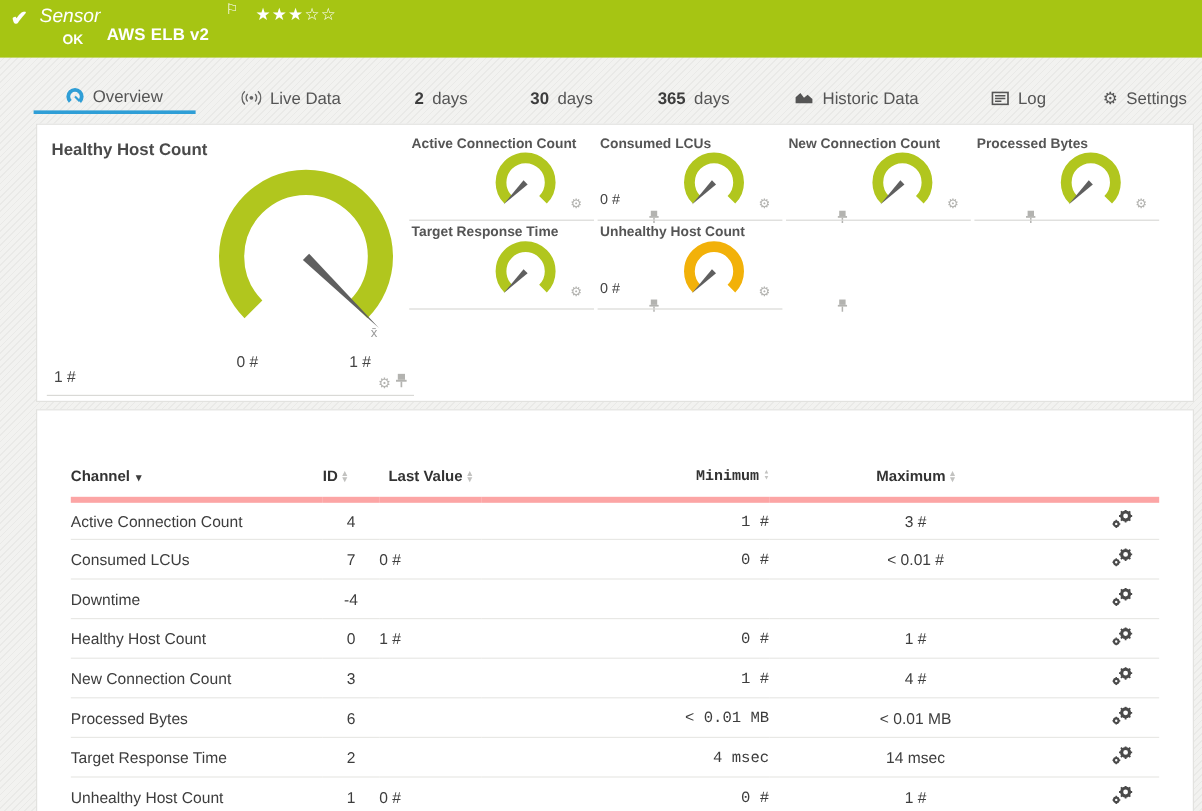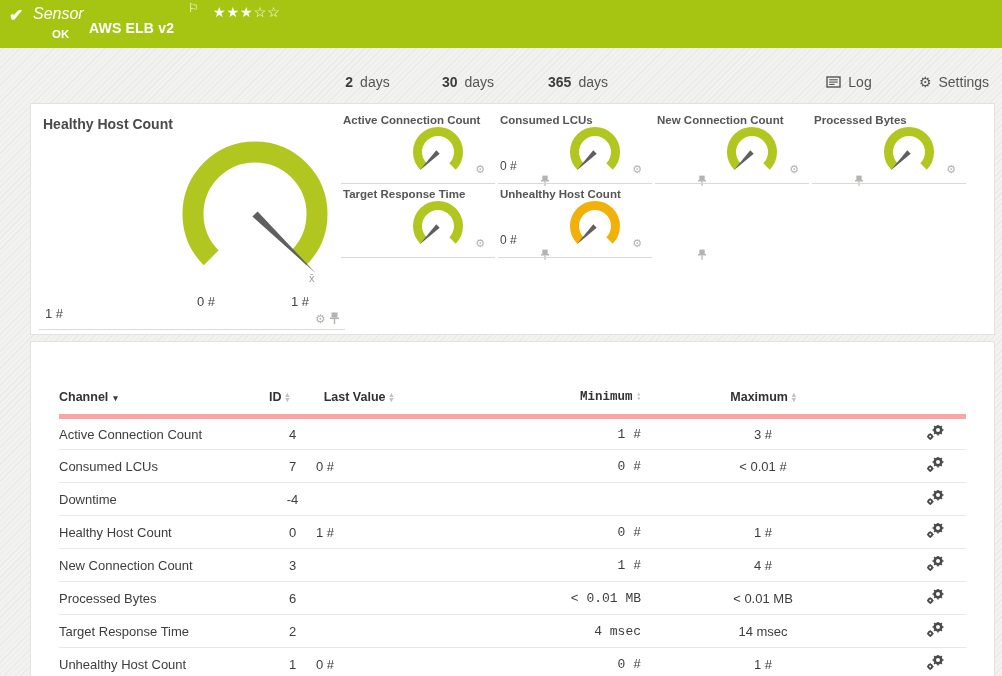--- a/index.html
+++ b/index.html
@@ -83,31 +83,60 @@
   <div class="topbar">
     <span class="check">✔</span>
     <span class="kind">Sensor</span>
     <span class="title">AWS ELB v2</span>
     <span class="flag">⚐</span>
     <span class="stars"><span>★★★</span><span>☆☆</span></span>
     <span class="status">OK</span>
   </div>
 
   <div class="tabs">
+    <div class="tab t0 active">
+      <span class="ticon">
+        <svg width="15" height="15" viewBox="0 0 15 15">
+          <circle cx="7.5" cy="7.5" r="5.6" fill="none" stroke="#2f9ed6" stroke-width="3.2" stroke-dasharray="26.4 8.8" transform="rotate(135 7.5 7.5)"></circle>
+          <line x1="7.5" y1="7.5" x2="11.4" y2="11.4" stroke="#2f9ed6" stroke-width="1.8"></line>
+        </svg>
+      </span>
+      <span>Overview</span>
+    </div>
+    <div class="tab t1">
+      <span class="ticon">
+        <svg width="17" height="13" viewBox="0 0 17 13">
+          <circle cx="8.5" cy="6.5" r="1.6" fill="#666"></circle>
+          <path d="M5.4 3.4 A4.4 4.4 0 0 0 5.4 9.6" fill="none" stroke="#666" stroke-width="1.2"></path>
+          <path d="M11.6 3.4 A4.4 4.4 0 0 1 11.6 9.6" fill="none" stroke="#666" stroke-width="1.2"></path>
+          <path d="M3 1 A7.6 7.6 0 0 0 3 12" fill="none" stroke="#666" stroke-width="1.2"></path>
+          <path d="M14 1 A7.6 7.6 0 0 1 14 12" fill="none" stroke="#666" stroke-width="1.2"></path>
+        </svg>
+      </span>
+      <span>Live Data</span>
+    </div>
     <div class="tab t2">
       <span class="num">2</span>
       <span>days</span>
     </div>
     <div class="tab t3">
       <span class="num">30</span>
       <span>days</span>
     </div>
     <div class="tab t4">
       <span class="num">365</span>
       <span>days</span>
+    </div>
+    <div class="tab t5">
+      <span class="ticon">
+        <svg width="16" height="13" viewBox="0 0 16 13">
+          <path d="M1 11 L1 6 L5 2.5 L8 6.5 L11 4 L15 7.5 L15 11 Z" fill="#555"></path>
+        </svg>
+      </span>
+      <span>Historic Data</span>
     </div>
     <div class="tab t6">
       <span class="ticon">
         <svg width="15" height="12" viewBox="0 0 15 12">
           <rect x="1" y="1" width="13" height="10" fill="none" stroke="#555" stroke-width="1.4"></rect>
           <line x1="3.2" y1="3.8" x2="11.8" y2="3.8" stroke="#555" stroke-width="1.1"></line>
           <line x1="3.2" y1="6.1" x2="11.8" y2="6.1" stroke="#555" stroke-width="1.1"></line>
           <line x1="3.2" y1="8.4" x2="8.5" y2="8.4" stroke="#555" stroke-width="1.1"></line>
         </svg>
       </span>

